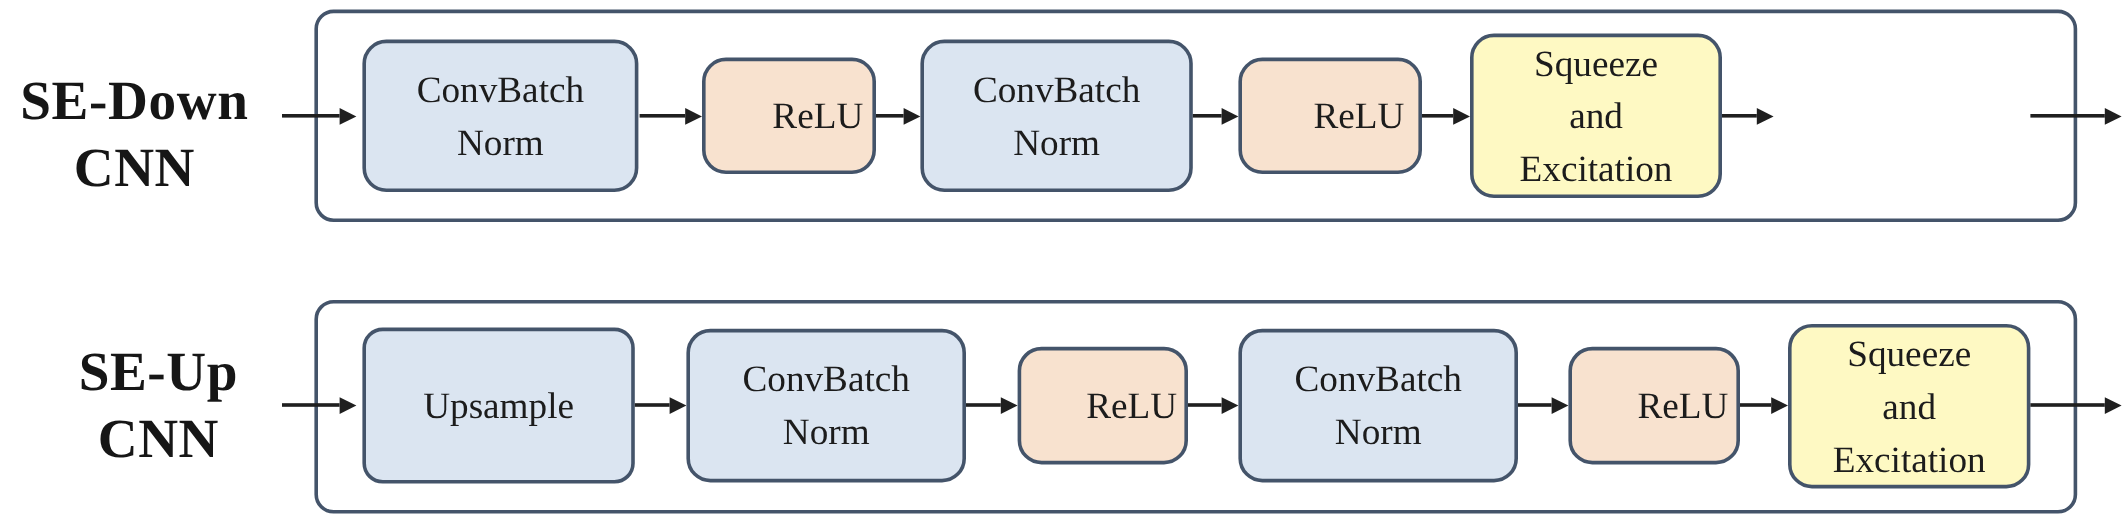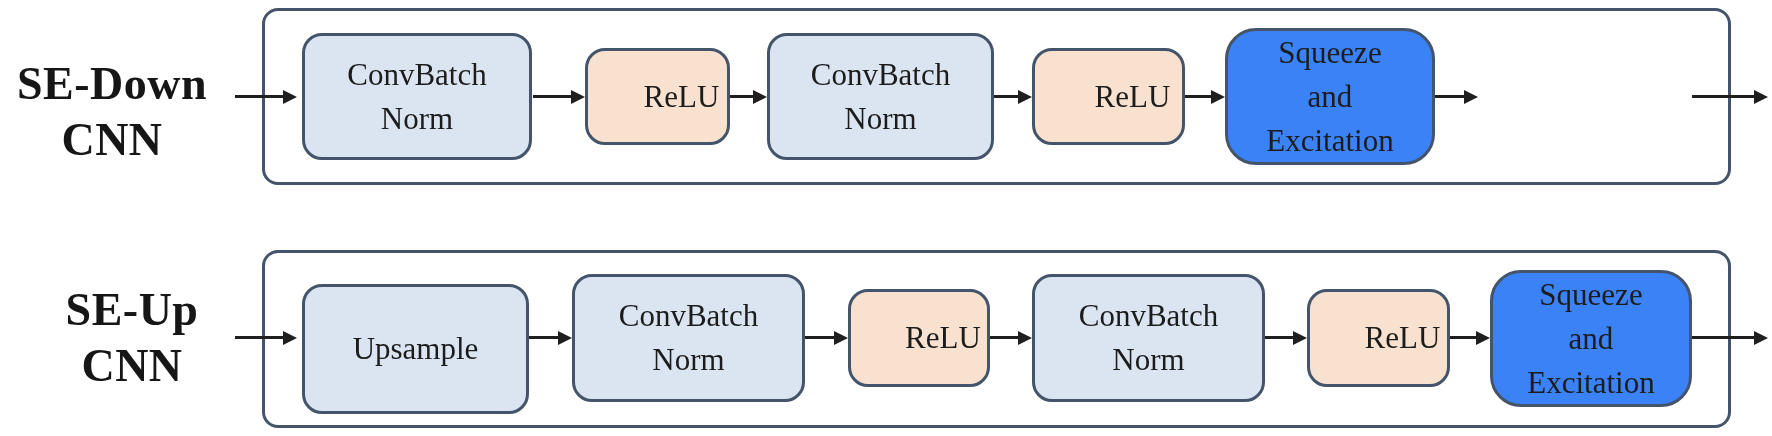--- a/index.html
+++ b/index.html
@@ -36,21 +36,21 @@
     flex-direction:column;
     align-items:center;
     justify-content:center;
     text-align:center;
     font-size:31px;
     line-height:44px;
     color:#1c1c1c;
   }
   .box.blue  { background:#dbe5f1; }
   .box.peach { background:#f8e2cf;padding-left:48px; }
-  .box.pink  { background:#3b82f6;border-radius:31px; }
+  .box.pink  { background:#fef9c3; }
   .arrow {
     position:absolute;
     height:3px;
     background:#1f1f1f;
     z-index:5;
   }
   .arrow::after {
     content:"";
     position:absolute;
     right:-14px; top:50%;
@@ -110,21 +110,21 @@
 
   <div class="row-label" style="top:282px;padding-left:20px;">
     <div>SE-Up</div>
     <div>CNN</div>
   </div>
 
   <div class="arrow" style="left:235px; top:336px; width:48px;"></div>
 
   <div class="container" style="left:262px; top:250px; width:1469px; height:178px;">
 
-    <div class="box blue" style="left:37px; top:31px; width:227px; height:130px;">
+    <div class="box blue" style="left:37px; top:20px; width:227px; height:130px;border-radius:17px;">
       <div>Upsample</div>
     </div>
     <div class="arrow" style="left:264px; top:83px; width:29px;"></div>
 
     <div class="box blue" style="left:307px; top:21px; width:233px; height:128px;">
       <div>ConvBatch</div>
       <div>Norm</div>
     </div>
     <div class="arrow" style="left:540px; top:83px; width:29px;"></div>
 

